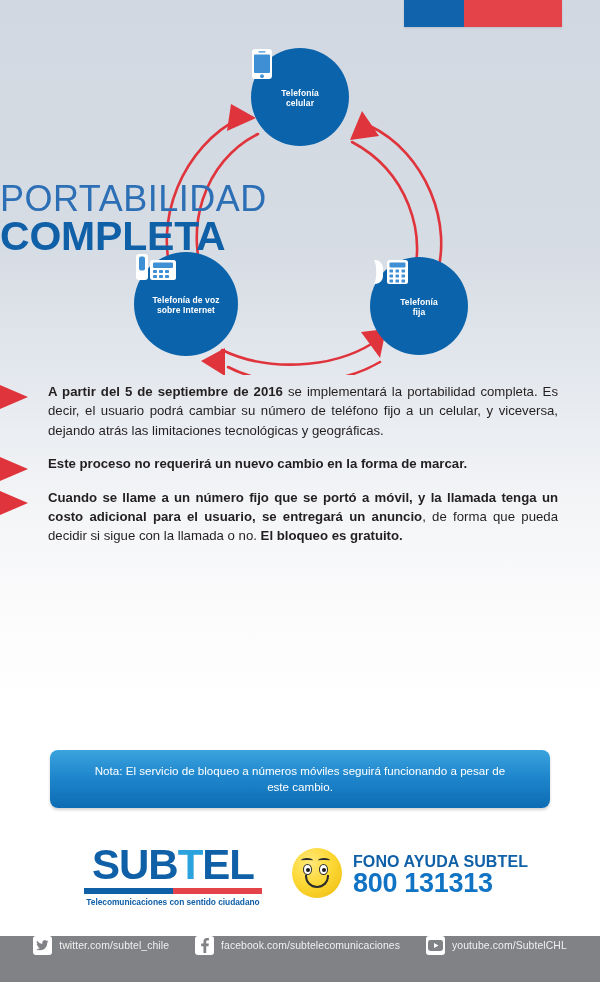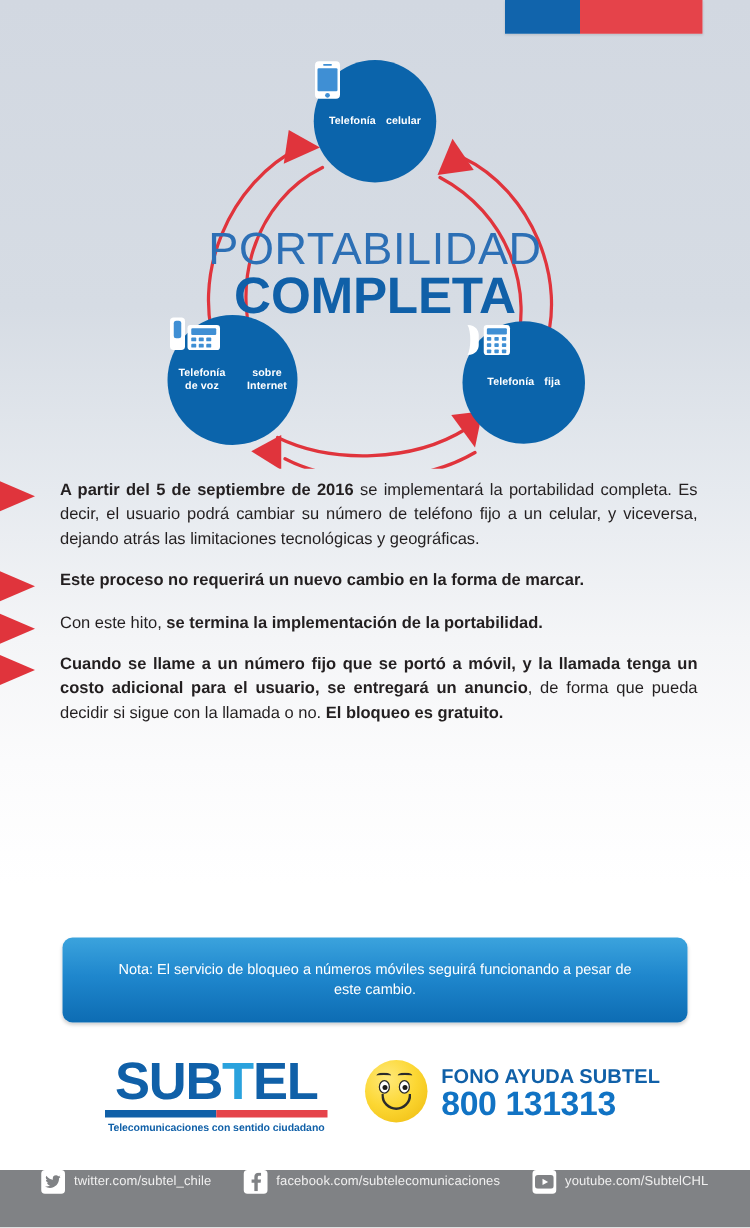--- a/index.html
+++ b/index.html
@@ -27,35 +27,35 @@
 
   
   .diagram { position: absolute; top: 30px; left: 0; width: 600px; height: 345px; }
   .diagram svg { position: absolute; top: 0; left: 0; }
 
   .node {
     position: absolute;
     border-radius: 50%;
     background: #0b64ab;
     color: #ffffff;
-    display: flex; flex-direction: row;
+    display: flex; flex-direction: column;
     align-items: center; justify-content: center;
     text-align: center;
     line-height: 1.15;
   }
   .node .icon { display: block; margin-bottom: 3px; }
   .node .lbl { font-size: 8.5px; font-weight: 700; letter-spacing: .1px; padding: 0 4px; }
 
   #node-celular { width: 98px; height: 98px; left: 251px; top: 18px; }
   #node-voip    { width: 104px; height: 104px; left: 134px; top: 222px; }
   #node-fija    { width: 98px; height: 98px; left: 370px; top: 227px; }
 
   .title {
     position: absolute; left: 0; width: 600px; top: 152px;
-    text-align: center; line-height: .96;
+    text-align: left; line-height: .96;
   }
   .title .t1 {
     display: block;
     font-size: 36px; font-weight: 400; letter-spacing: .5px;
     color: #2c6fb5;
   }
   .title .t2 {
     display: block;
     font-size: 41px; font-weight: 700; letter-spacing: -.2px;
     color: #1060a8;
@@ -74,21 +74,21 @@
   .btxt {
     font-size: 13.2px; line-height: 1.47; color: #231f20;
     text-align: justify;
   }
   .btxt b { font-weight: 700; }
   .nojust { text-align: left; }
 
   
   .notebox {
     position: absolute; left: 50px; top: 750px;
-    width: 500px; height: 68px;
+    width: 500px; height: 58px;
     border-radius: 8px;
     background: linear-gradient(180deg, #3ba3dd 0%, #1f87cd 45%, #0d6cb3 100%);
     box-shadow: 0 2px 3px rgba(0,0,0,.18);
     display: flex; align-items: center; justify-content: center;
     padding: 16px 34px;
   }
   .notebox .ntxt {
     color: #ffffff; font-size: 11.6px; line-height: 1.42;
     text-align: center;
   }
@@ -251,24 +251,20 @@
     <div class="bullet">
       <span class="arrow"></span>
       <div class="btxt"><b>A partir del 5 de septiembre de 2016</b><span> se implementará la portabilidad completa. Es decir, el usuario podrá cambiar su número de teléfono fijo a un celular, y viceversa, dejando atrás las limitaciones tecnológicas y geográficas.</span></div>
     </div>
     <div class="bullet">
       <span class="arrow"></span>
       <div class="btxt"><b>Este proceso no requerirá un nuevo cambio en la forma de marcar.</b></div>
     </div>
     <div class="bullet">
       <span class="arrow"></span>
-      <div class="btxt nojust"><span>Con este hito, </span><b>se termina la implementación de la portabilidad.</b></div>
-    </div>
-    <div class="bullet">
-      <span class="arrow"></span>
       <div class="btxt"><b>Cuando se llame a un número fijo que se portó a móvil, y la llamada tenga un costo adicional para el usuario, se entregará un anuncio</b><span>, de forma que pueda decidir si sigue con la llamada o no. </span><b>El bloqueo es gratuito.</b></div>
     </div>
   </div>
 
   <div class="notebox">
     <div class="ntxt">Nota: El servicio de bloqueo a números móviles seguirá funcionando a pesar de este cambio.</div>
   </div>
 
   <div class="logorow">
     <div class="subtel">

